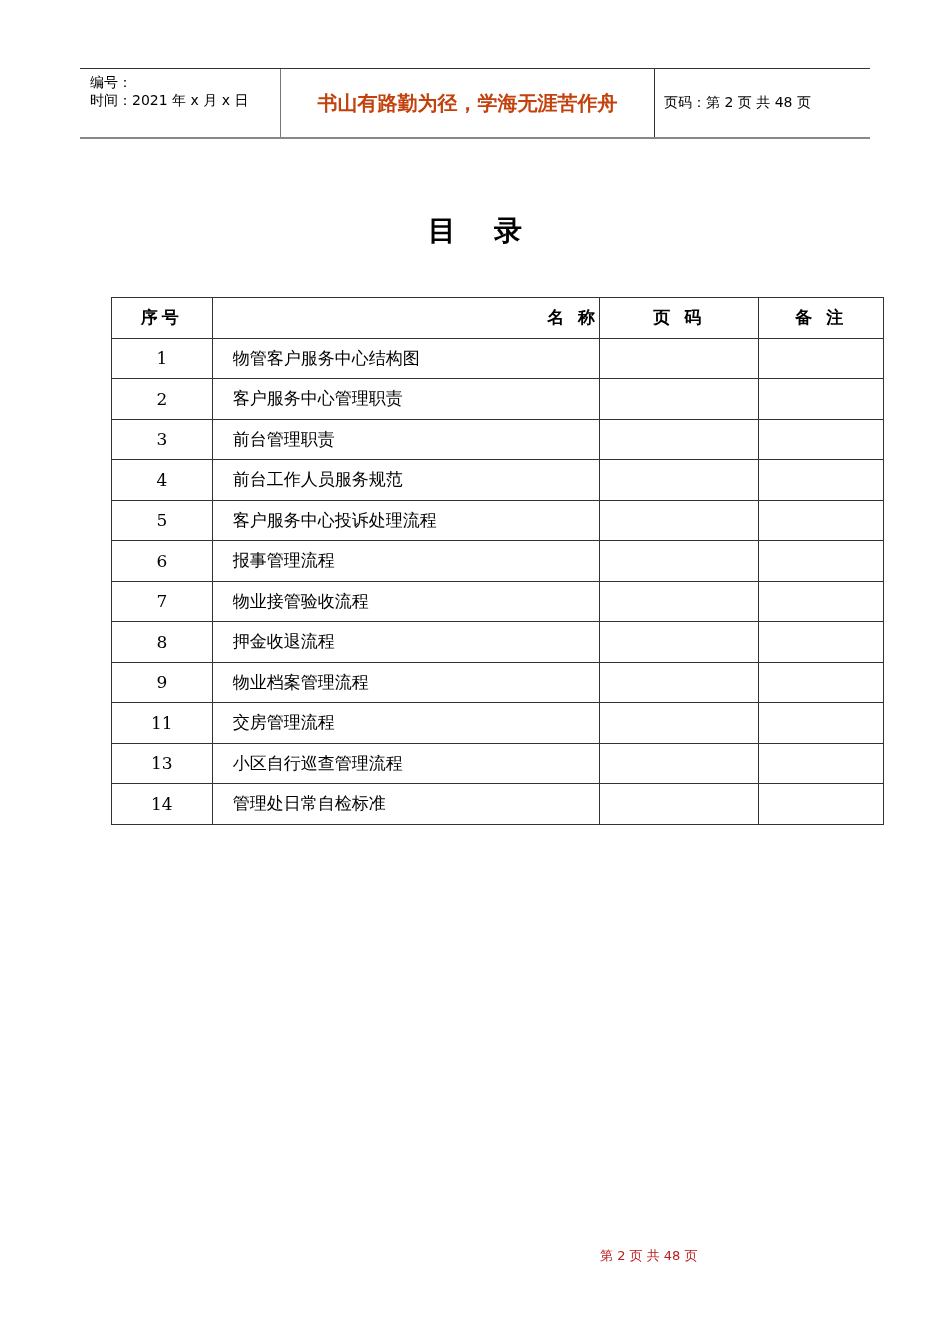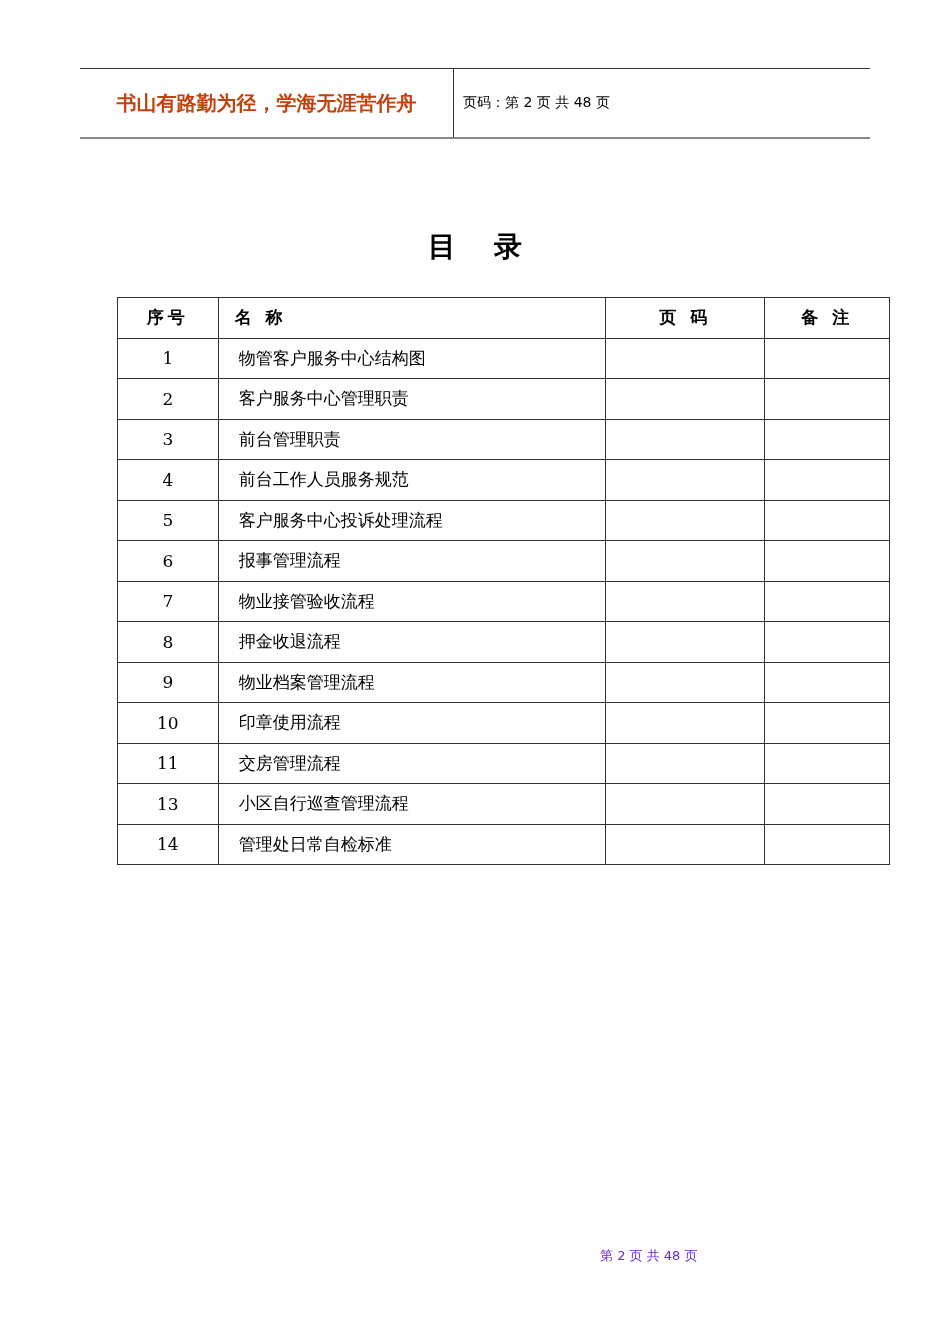--- a/index.html
+++ b/index.html
@@ -1,45 +1,49 @@
 <!DOCTYPE html>
 <html><head>
 <meta charset="utf-8">
 <style>
   html, body { margin:0; padding:0; background:#fff; }
   body { width:950px; height:1344px; position:relative; font-family:"DejaVu Sans", sans-serif; color:#000; }
   .hdr { position:absolute; left:80px; top:68px; width:790px; height:68px; border-top:1px solid #333; border-bottom:2px solid #888; display:flex; }
   .hdr .c1 { width:201px; border-right:1px solid #777; font-size:14px; line-height:18px; padding:4px 0 0 10px; box-sizing:border-box; }
   .hdr .c2 { width:373px; border-right:1px solid #333; display:flex; align-items:center; justify-content:center; font-size:20px; color:#c2410c; font-weight:bold; }
   .hdr .c3 { flex:1; display:flex; align-items:center; padding-left:9px; font-size:14px; }
-  .title { position:absolute; top:228px; left:0; width:950px; text-align:center; font-size:28px; font-weight:bold; letter-spacing:38px; padding-left:38px; box-sizing:border-box; }
-  table.toc { position:absolute; left:117px; top:297px; width:773px; border-collapse:collapse; font-family:"DejaVu Serif", serif; font-size:17px; }
+  .title { position:absolute; top:212px; left:0; width:950px; text-align:center; font-size:28px; font-weight:bold; letter-spacing:38px; padding-left:38px; box-sizing:border-box; }
+  table.toc { position:absolute; left:111px; top:297px; width:773px; border-collapse:collapse; font-family:"DejaVu Serif", serif; font-size:17px; }
   table.toc td, table.toc th { border:1px solid #333; height:39.5px; padding:0; }
   table.toc th { font-family:"DejaVu Sans", sans-serif; font-weight:bold; font-size:17px; letter-spacing:4px; }
   table.toc .n { width:100px; text-align:center; }
   table.toc .t { width:368px; padding-left:20px; text-align:left; }
   table.toc .p { width:159px;text-align:center; }
   table.toc .r { width:124px;margin-left:37px; }
-  .footer { position:absolute; top:1247px; left:600px; font-size:13px; color:#6d28d9; }
+  .footer { position:absolute; top:1247px; left:600px; font-size:13px; color:#b91c1c; }
 </style>
 </head>
 <body>
 
 <div class="hdr">
+  <div class="c1">
+    <div>编号：</div>
+    <div>时间：2021 年 x 月 x 日</div>
+  </div>
   <div class="c2">书山有路勤为径，学海无涯苦作舟</div>
   <div class="c3">页码：第 2 页  共 48 页</div>
 </div>
 
 <div class="title">目录</div>
 
 <table class="toc">
   <thead>
     <tr>
       <th class="n">序号</th>
-      <th class="t" style="text-align:left;padding-left:16px">名 称</th>
+      <th class="t" style="text-align:right;padding-left:16px">名 称</th>
       <th class="p">页 码</th>
       <th class="r">备 注</th>
     </tr>
   </thead>
   <tbody id="toc-body">
       <tr>
         <td class="n">1</td>
         <td class="t">物管客户服务中心结构图</td>
         <td class="p"></td>
         <td class="r"></td>
@@ -86,26 +90,20 @@
         <td class="p"></td>
         <td class="r"></td>
       </tr>
       <tr>
         <td class="n">9</td>
         <td class="t">物业档案管理流程</td>
         <td class="p"></td>
         <td class="r"></td>
       </tr>
       <tr>
-        <td class="n">10</td>
-        <td class="t">印章使用流程</td>
-        <td class="p"></td>
-        <td class="r"></td>
-      </tr>
-      <tr>
         <td class="n">11</td>
         <td class="t">交房管理流程</td>
         <td class="p"></td>
         <td class="r"></td>
       </tr>
       <tr>
         <td class="n">13</td>
         <td class="t">小区自行巡查管理流程</td>
         <td class="p"></td>
         <td class="r"></td>

